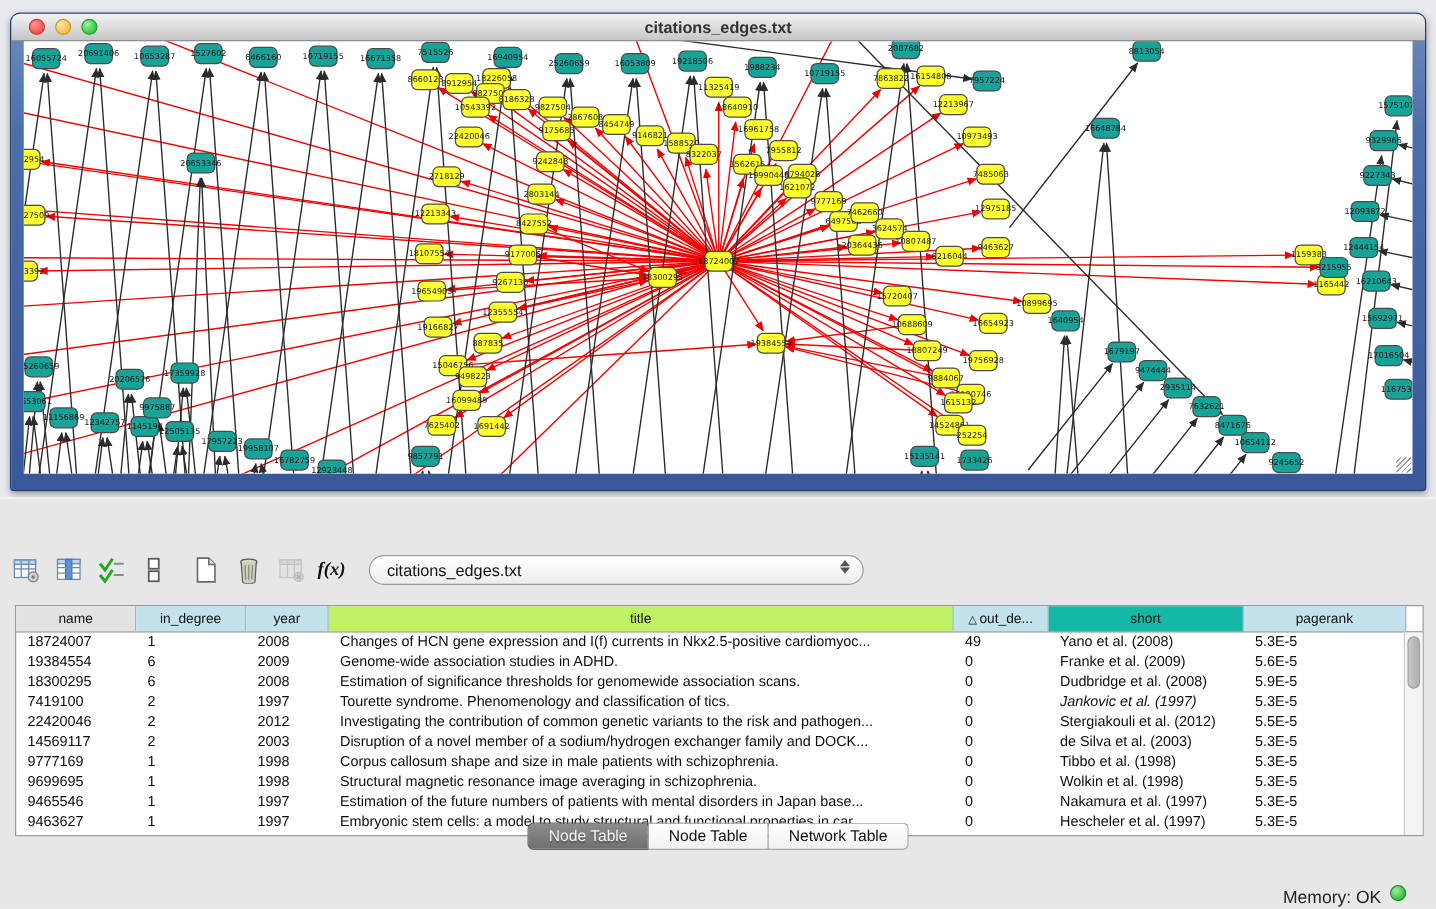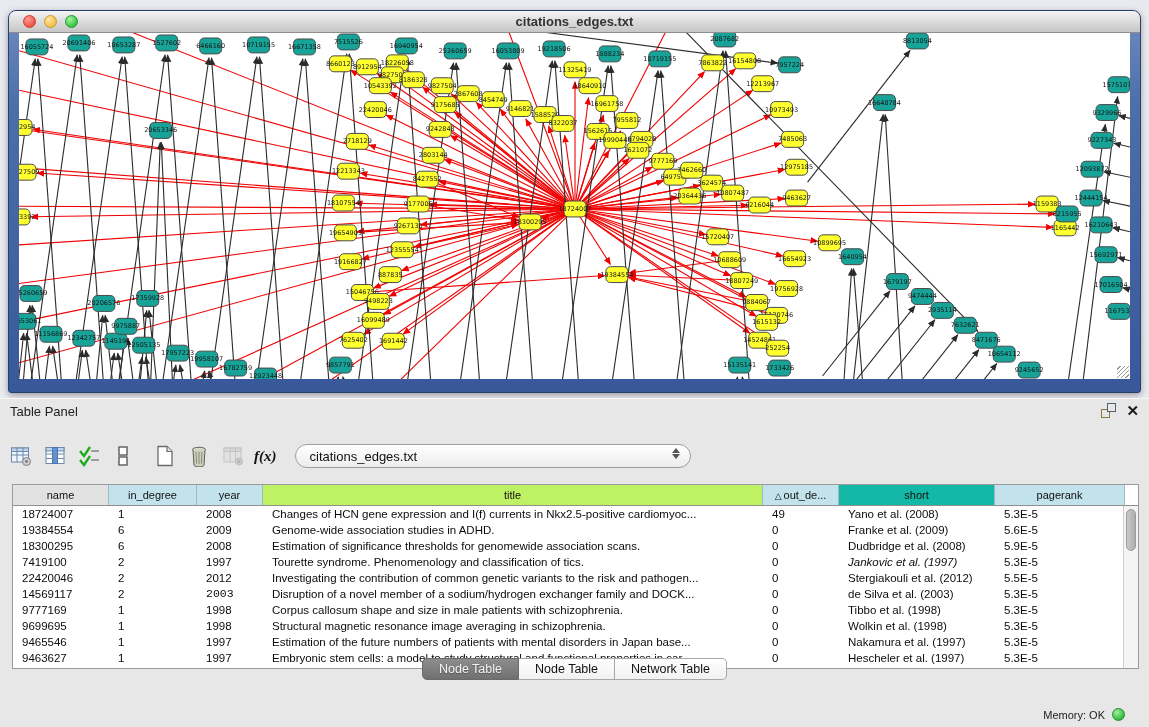--- a/index.html
+++ b/index.html
@@ -69,21 +69,21 @@
 
   .tabs { position:absolute; left:0; right:0; top:259px; display:flex; justify-content:center; }
   .tab { height:22px; padding:0 16px; font-size:12.5px; line-height:21px; color:#111;
     background:linear-gradient(180deg,#ffffff,#f1f1f1); border:1px solid #a8a8a8; border-left:none; }
   .tab:first-child { border-left:1px solid #a8a8a8; border-radius:5px 0 0 5px; }
   .tab:last-child { border-radius:0 5px 5px 0;text-align:center; }
   .tab.selected { background:linear-gradient(180deg,#8d8d8d,#707070); color:#f4f4f4;
     border-color:#6a6a6a; text-shadow:0 1px 1px rgba(0,0,0,.3); }
 
   .statusbar { position:absolute; left:0; right:0; bottom:0; height:24px; }
-  .mem-label { position:absolute; right:44px; top:6px; font-size:11px; color:#222; }
+  .mem-label { position:absolute; right:44px; top:6px; font-size:14px; color:#222; }
   .mem-dot { position:absolute; right:24px; top:5px; width:13px; height:13px; border-radius:50%;
     background:radial-gradient(circle at 35% 30%,#9ff09a,#2fb83a 75%); border:1px solid #238a2c; }
 
   .divider-grip { position:absolute; left:565px; top:399px; width:12px; height:7px;
     color:#555; font-size:8px; line-height:7px; text-align:center; }
 
   
   .mini { display:block; }
 </style>
 </head>
@@ -545,30 +545,20 @@
         <rect x="1" y="254" width="22" height="16" rx="4.5" fill="#17a398" stroke="#4a4a4a" stroke-width="1"></rect>
         <text x="12" y="264" text-anchor="middle" font-size="6.5" fill="#141414" font-family="&quot;DejaVu Sans&quot;, sans-serif">25260659</text>
       </svg>
     <div class="resize-grip"></div>
   </div>
 </div>
 
 <div class="divider-grip">▴</div>
 
 <div class="table-panel">
-  <div class="panel-header">
-    <span class="panel-title">Table Panel</span>
-    <span class="panel-icons">
-      <span class="float-icon">
-          <span class="sq1"></span>
-          <span class="sq2"></span>
-        </span>
-      <span class="close-icon">✕</span>
-    </span>
-  </div>
 
   <div class="toolbar">
     <span class="tbtn">
       <svg class="mini" width="22" height="22" viewBox="0 0 22 22">
         <rect x="1.5" y="3" width="17" height="14" fill="#eef6ff" stroke="#6f88a8"></rect>
         <rect x="1.5" y="3" width="17" height="3.5" fill="#bcd6f2" stroke="#6f88a8"></rect>
         <line x1="7" y1="3" x2="7" y2="17" stroke="#6f88a8"></line>
           <line x1="13" y1="3" x2="13" y2="17" stroke="#6f88a8"></line>
         <line x1="1.5" y1="10" x2="18.5" y2="10" stroke="#6f88a8"></line>
         <circle cx="16.5" cy="16.5" r="4" fill="#cfcfcf" stroke="#7e7e7e"></circle>
@@ -685,21 +675,21 @@
           <div class="td" style="width: 88px;">2</div>
           <div class="td" style="width: 66px;">2012</div>
           <div class="td" style="width: 500px;">Investigating the contribution of common genetic variants to the risk and pathogen...</div>
           <div class="td" style="width: 76px;">0</div>
           <div class="td" style="width: 156px;">Stergiakouli et al. (2012)</div>
           <div class="td" style="width: 130px;">5.5E-5</div>
         </div>
         <div class="tr">
           <div class="td" style="width: 96px;">14569117</div>
           <div class="td" style="width: 88px;">2</div>
-          <div class="td" style="width: 66px; font-family: Liberation Mono, monospace;">2003</div>
+          <div class="td" style="width: 66px;">2003</div>
           <div class="td" style="width: 500px;">Disruption of a novel member of a sodium/hydrogen exchanger family and DOCK...</div>
           <div class="td" style="width: 76px;">0</div>
           <div class="td" style="width: 156px;">de Silva et al. (2003)</div>
           <div class="td" style="width: 130px;">5.3E-5</div>
         </div>
         <div class="tr">
           <div class="td" style="width: 96px;">9777169</div>
           <div class="td" style="width: 88px;">1</div>
           <div class="td" style="width: 66px;">1998</div>
           <div class="td" style="width: 500px;">Corpus callosum shape and size in male patients with schizophrenia.</div>

